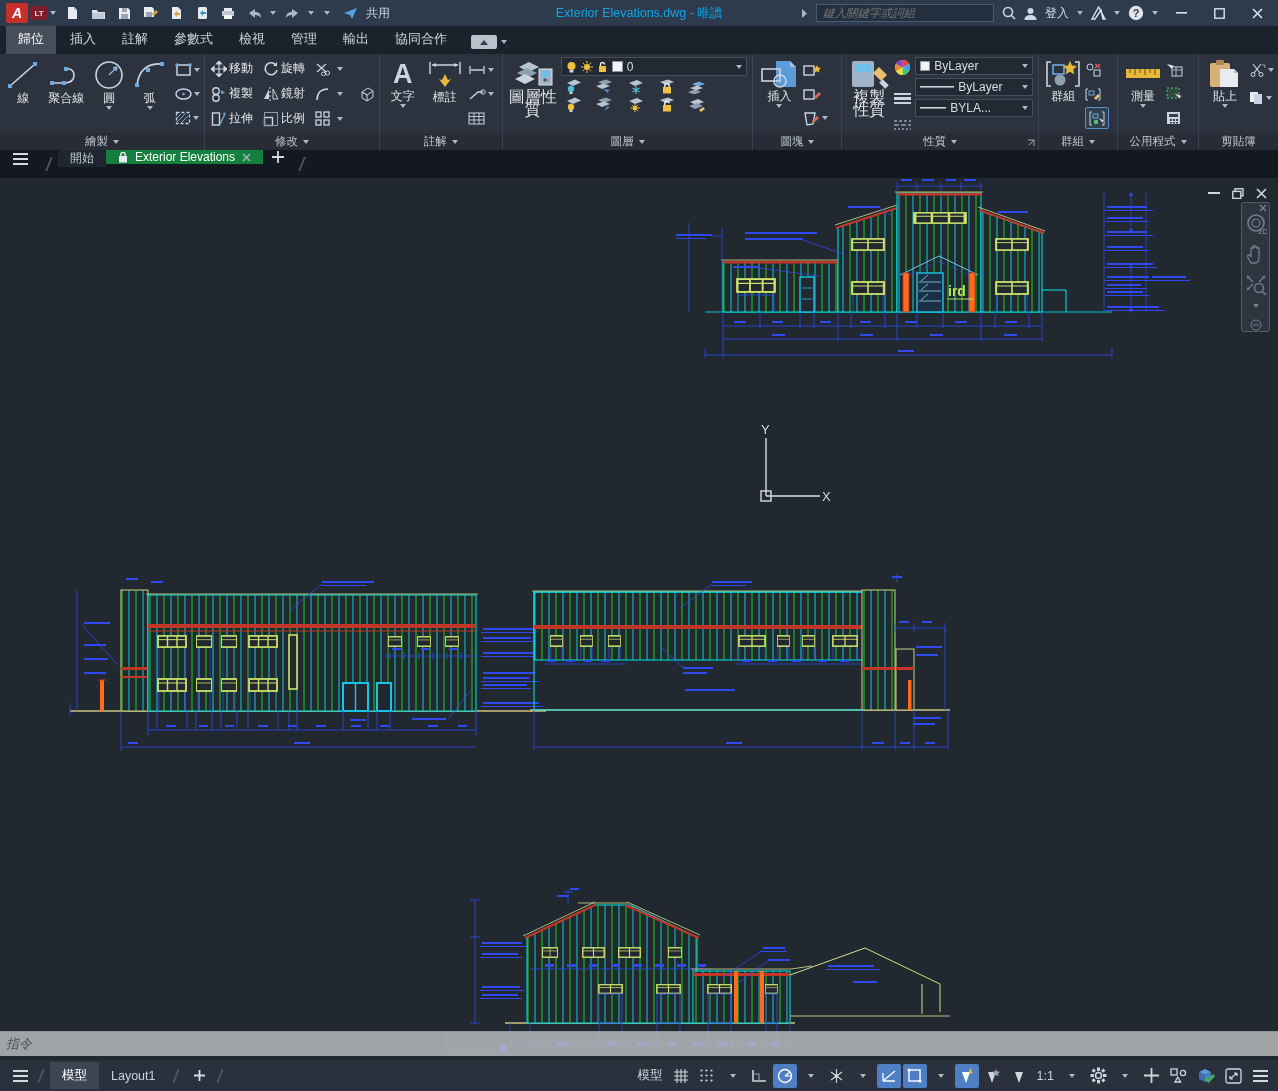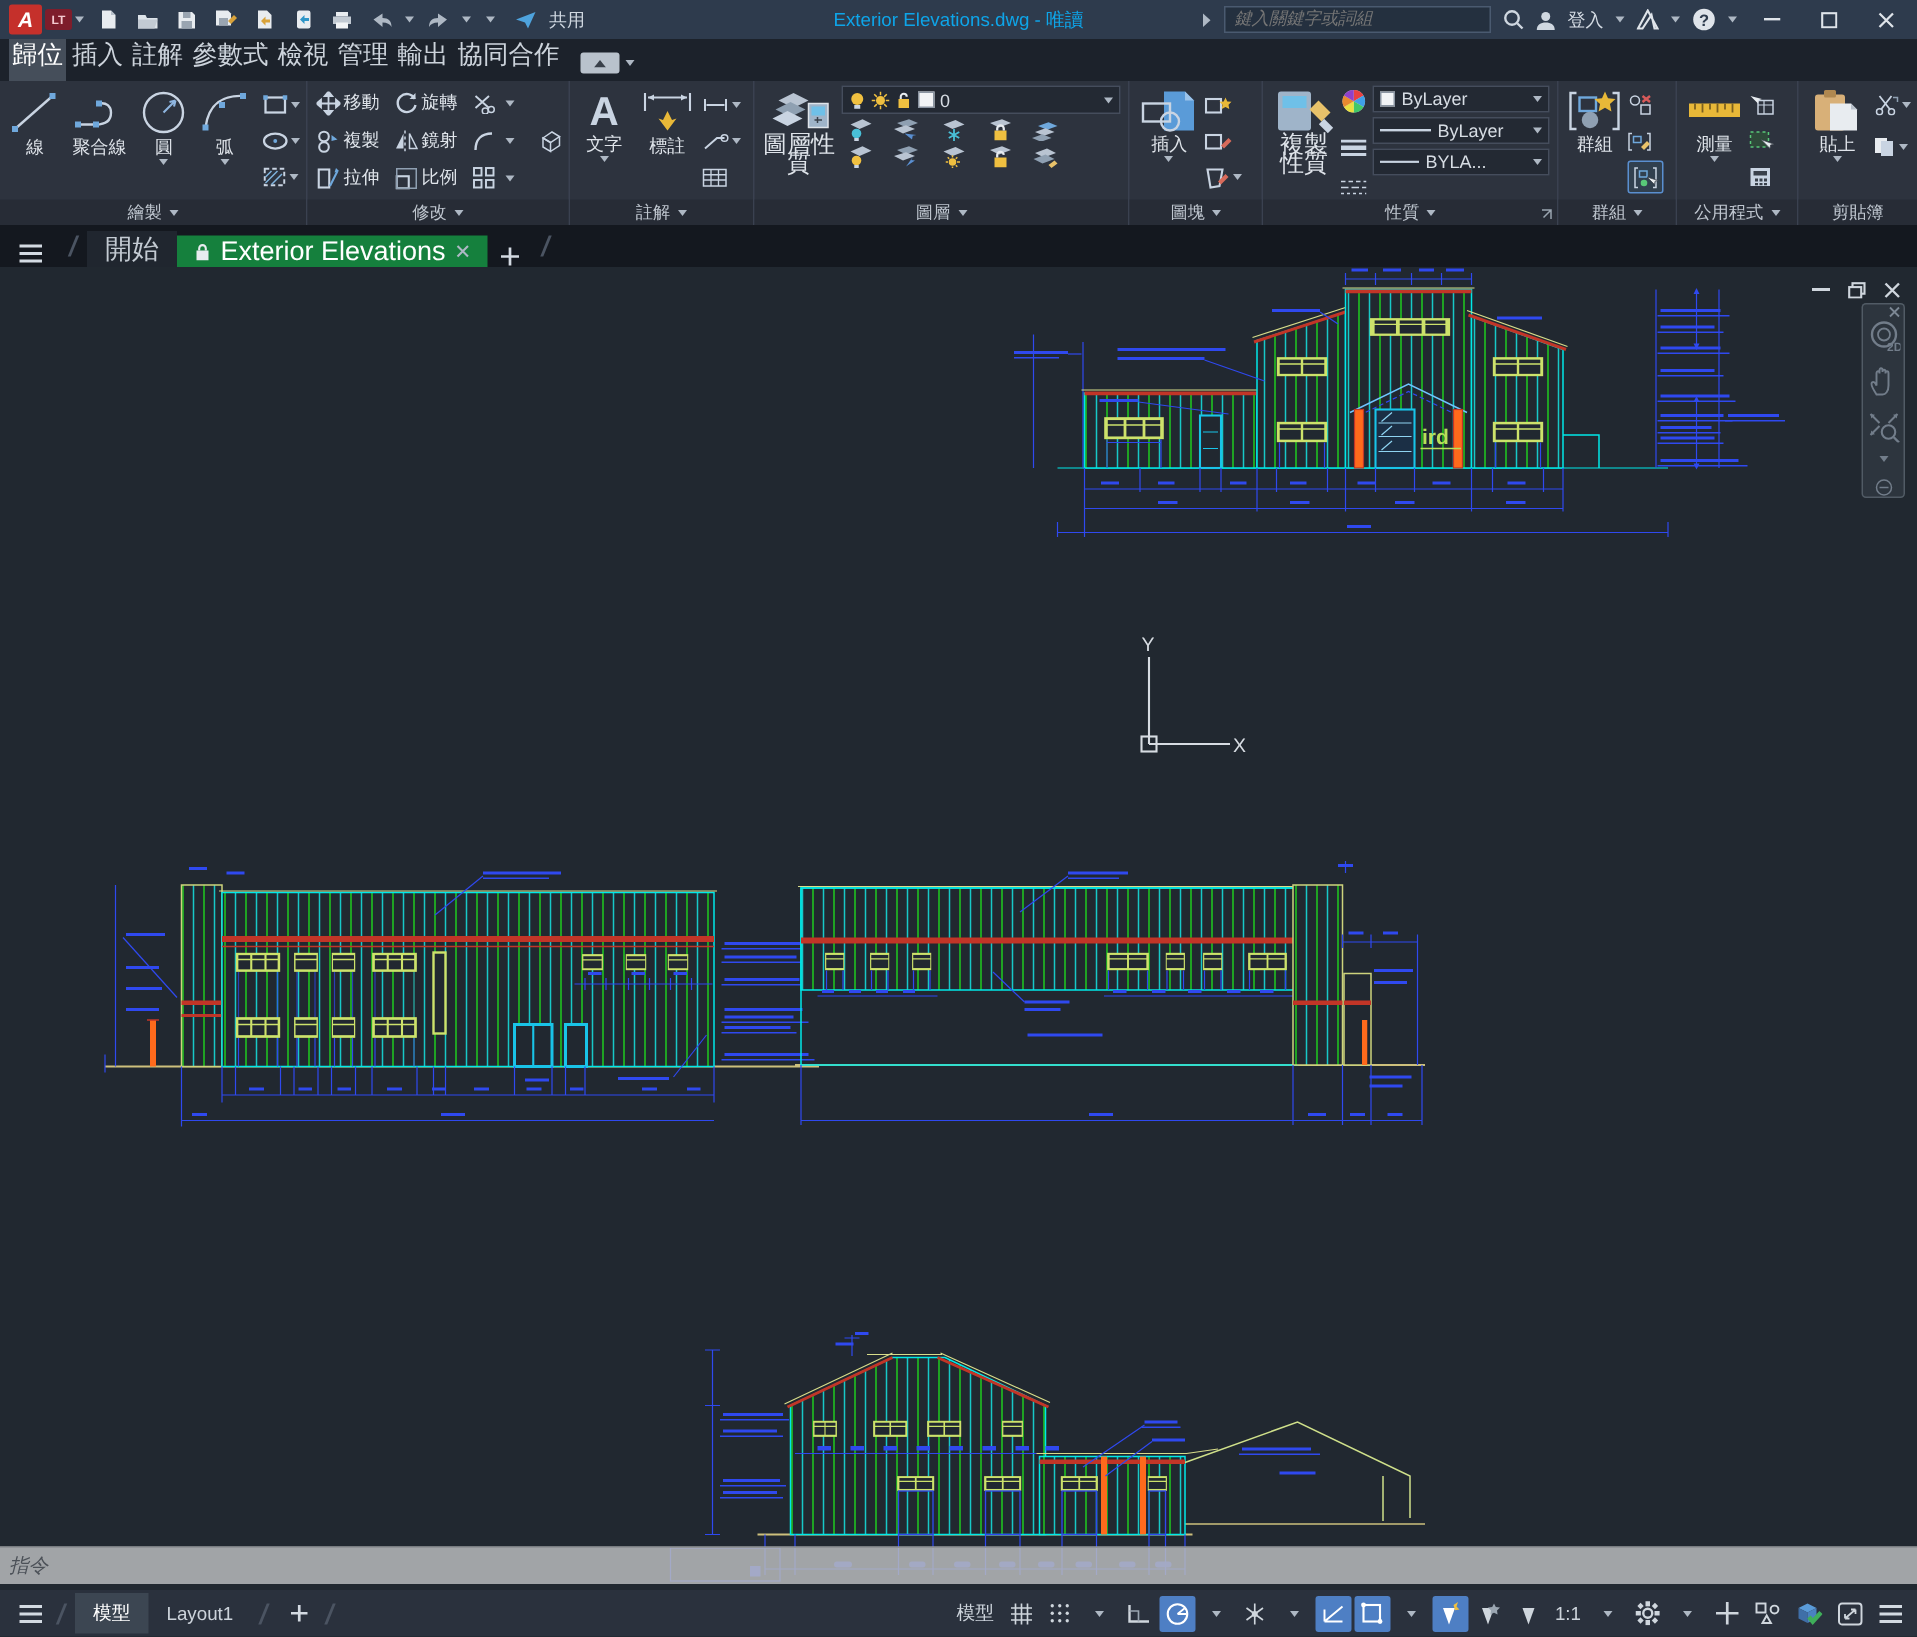--- a/index.html
+++ b/index.html
@@ -18,40 +18,40 @@
   .car{width:0;height:0;border-left:4px solid transparent;border-right:4px solid transparent;border-top:5px solid #aeb8c4}
   .car.s{border-left-width:3px;border-right-width:3px;border-top-width:4px}
   .tbi{width:20px;height:18px;display:flex;align-items:center;justify-content:center;border-radius:2px}
   #doc-title{position:absolute;left:0;right:0;text-align:center;color:#0ea5e9;font-size:12.5px;pointer-events:none}
   #tb-right{display:flex;align-items:center;gap:8px;margin-left:auto;z-index:2}
   #searchbox{width:178px;height:18px;background:#24303f;border:1px solid #4a5a70;color:#8d99aa;
     font-size:11.5px;font-style:italic;padding:0 6px;outline:none}
   .winbtn{width:30px;height:22px;display:flex;align-items:center;justify-content:center}
   
   #tabrow{height:28px;background:#1c222b;display:flex;align-items:flex-end;padding-left:6px;gap:2px}
-  .rtab{padding:5px 2px 6px;font-size:17px;color:#ccd3db;cursor:default}
+  .rtab{padding:5px 12px 6px;font-size:13px;color:#ccd3db;cursor:default}
   .rtab.active{background:#454e5a;color:#fff}
   #tab-collapse{margin-left:10px;margin-bottom:5px;display:flex;align-items:center;gap:4px}
   #tab-collapse .box{width:26px;height:14px;background:#b9c2cc;border-radius:2px;display:flex;align-items:center;justify-content:center}
   
   #ribbon{height:96px;background:#2d333e;display:flex}
   .sep{width:1px;background:#3a4150}
   .panel{display:flex;flex-direction:column}
   .pbody{flex:1;display:flex;align-items:flex-start;padding:3px 4px 0;gap:2px}
   .plabel{height:17px;background:#272c36;display:flex;align-items:center;justify-content:center;
     font-size:11.5px;color:#bfc6cf;gap:5px;position:relative}
   .bigbtn{width:46px;display:flex;flex-direction:column;align-items:center;gap:1px;padding-top:2px;color:#dfe4ea;font-size:12px;text-align:center}
   .bigbtn .lbl{line-height:13px}
   .mrow{display:grid;grid-template-columns:18px 34px 18px 34px 22px 20px;align-items:center;height:25px;color:#dfe4ea;font-size:12px}
   .scol{display:flex;flex-direction:column;justify-content:space-between;height:72px;padding-top:2px}
   .sbtn{height:22px;display:flex;align-items:center;gap:2px}
   .combo{background:#232933;border:1px solid #454d5c;display:flex;align-items:center;gap:4px;padding:0 4px;color:#d7dde4;font-size:12px}
   .sw{width:11px;height:11px;background:#f2f4f6;border:1px solid #8b95a2}
   
-  #filetabs{height:28px;background:#14181f;display:flex;align-items:flex-end;color:#c3cad2;font-size:18px}
+  #filetabs{height:28px;background:#14181f;display:flex;align-items:flex-start;color:#c3cad2;font-size:12px}
   #filetabs .burger{width:40px;display:flex;align-items:center;justify-content:center}
   .slash{width:2px;height:14px;background:#4b5462;transform:skewX(-22deg);align-self:center;margin:0 8px}
   .ftab{display:flex;align-items:center;gap:7px;padding:0 12px}
   .ftab.start{background:#20262f}
   .ftab.active{background:#15803d;color:#fff}
   .plus{display:flex;align-items:center;justify-content:center;width:30px}
   
   #canvas{position:relative;width:1278px;height:882px;background:#212830;overflow:hidden}
   #cad{position:absolute;left:0;top:0}
   #winctl{position:absolute;top:10px;left:1208px;display:flex;gap:12px;align-items:center}

